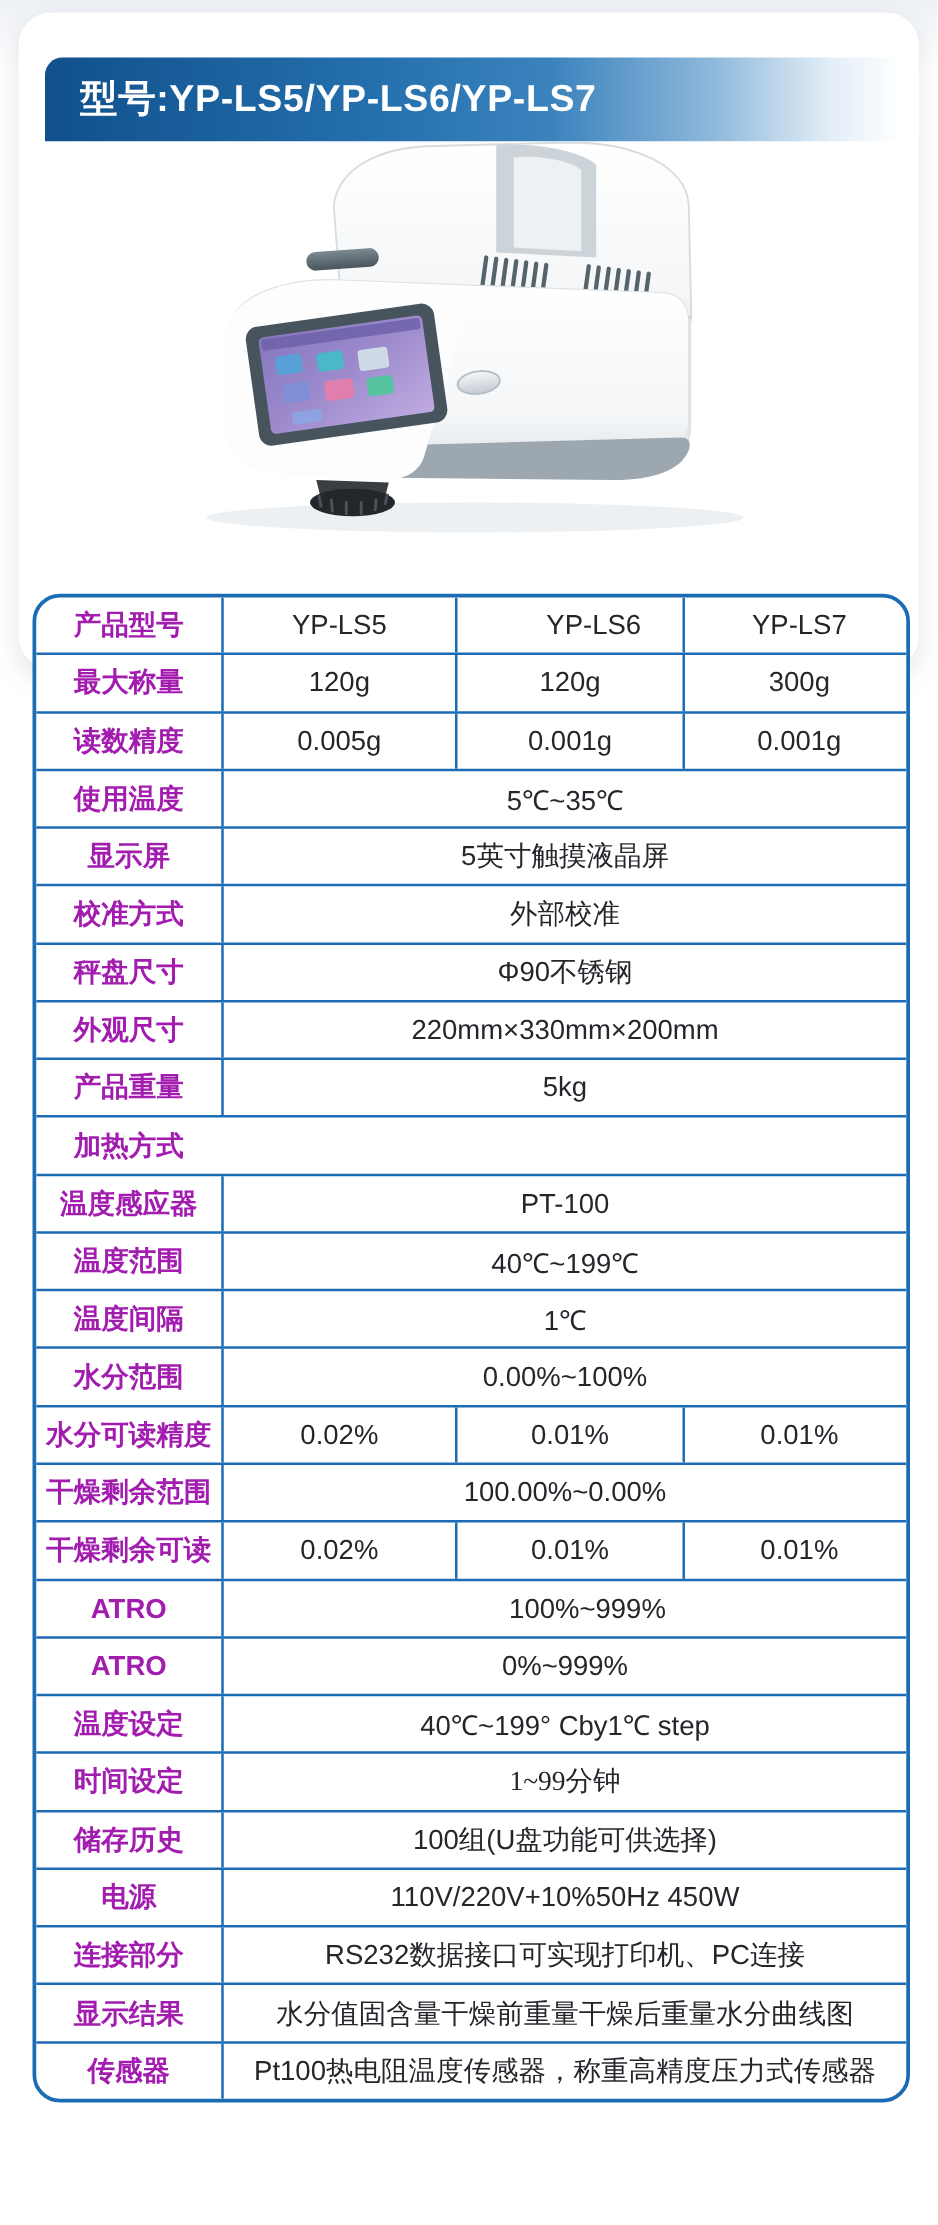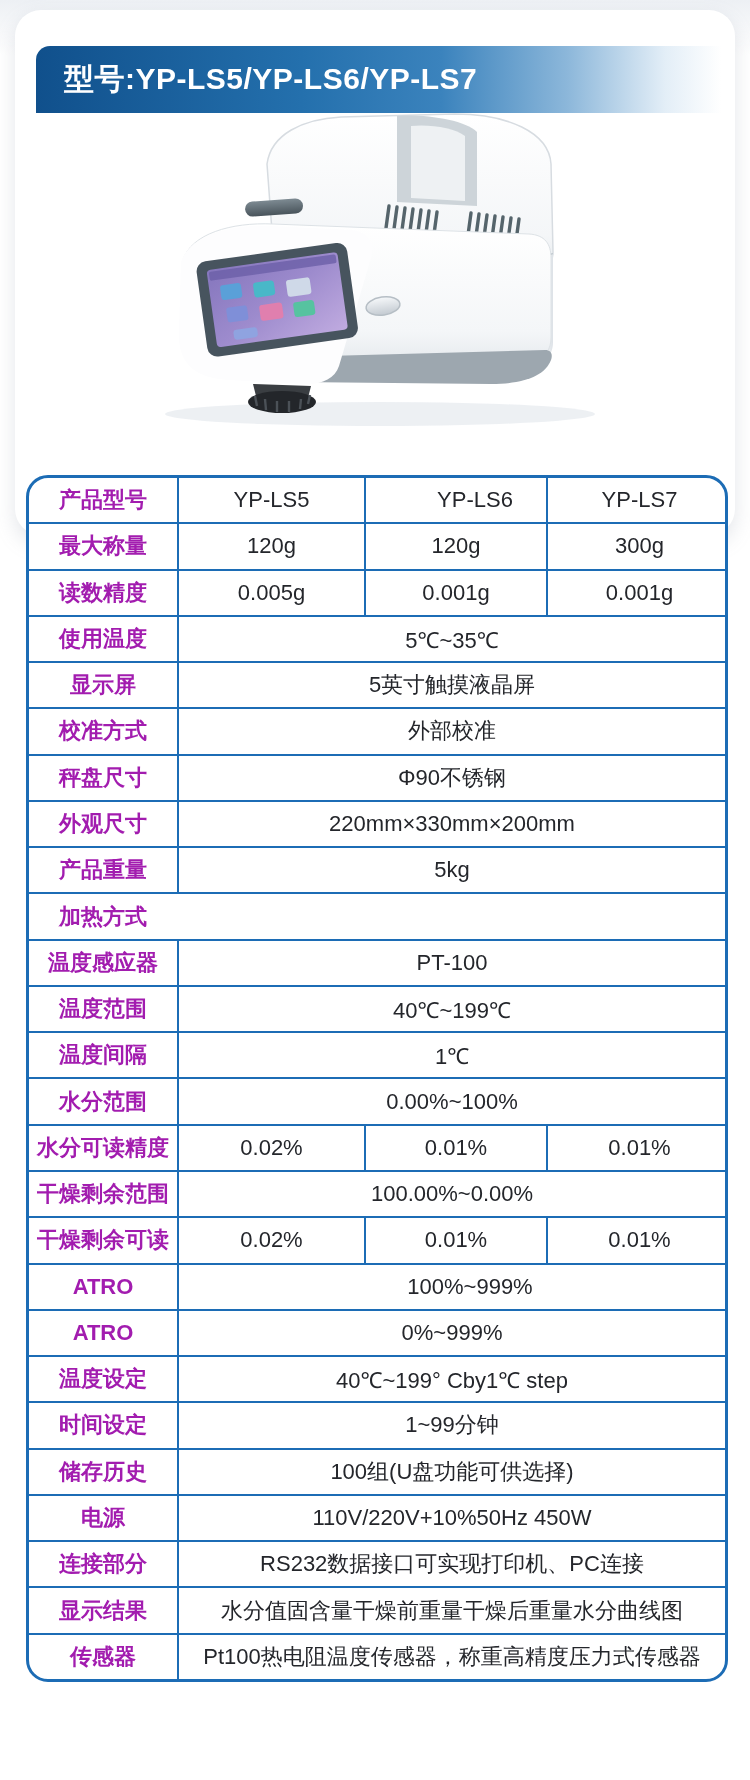--- a/index.html
+++ b/index.html
@@ -239,21 +239,21 @@
       <div class="row">
         <div class="cell cell-label">ATRO</div>
         <div class="cell cell-value" style="flex: 1 1 auto;">0%~999%</div>
       </div>
       <div class="row">
         <div class="cell cell-label">温度设定</div>
         <div class="cell cell-value" style="flex: 1 1 auto;">40℃~199° Cby1℃ step</div>
       </div>
       <div class="row">
         <div class="cell cell-label">时间设定</div>
-        <div class="cell cell-value" style="flex: 1 1 auto;">1~99分钟</div>
+        <div class="cell cell-value" style="flex: 1 1 auto; font-family: Liberation Serif, serif;">1~99分钟</div>
       </div>
       <div class="row">
         <div class="cell cell-label">储存历史</div>
         <div class="cell cell-value" style="flex: 1 1 auto;">100组(U盘功能可供选择)</div>
       </div>
       <div class="row">
         <div class="cell cell-label">电源</div>
         <div class="cell cell-value" style="flex: 1 1 auto;">110V/220V+10%50Hz 450W</div>
       </div>
       <div class="row">

